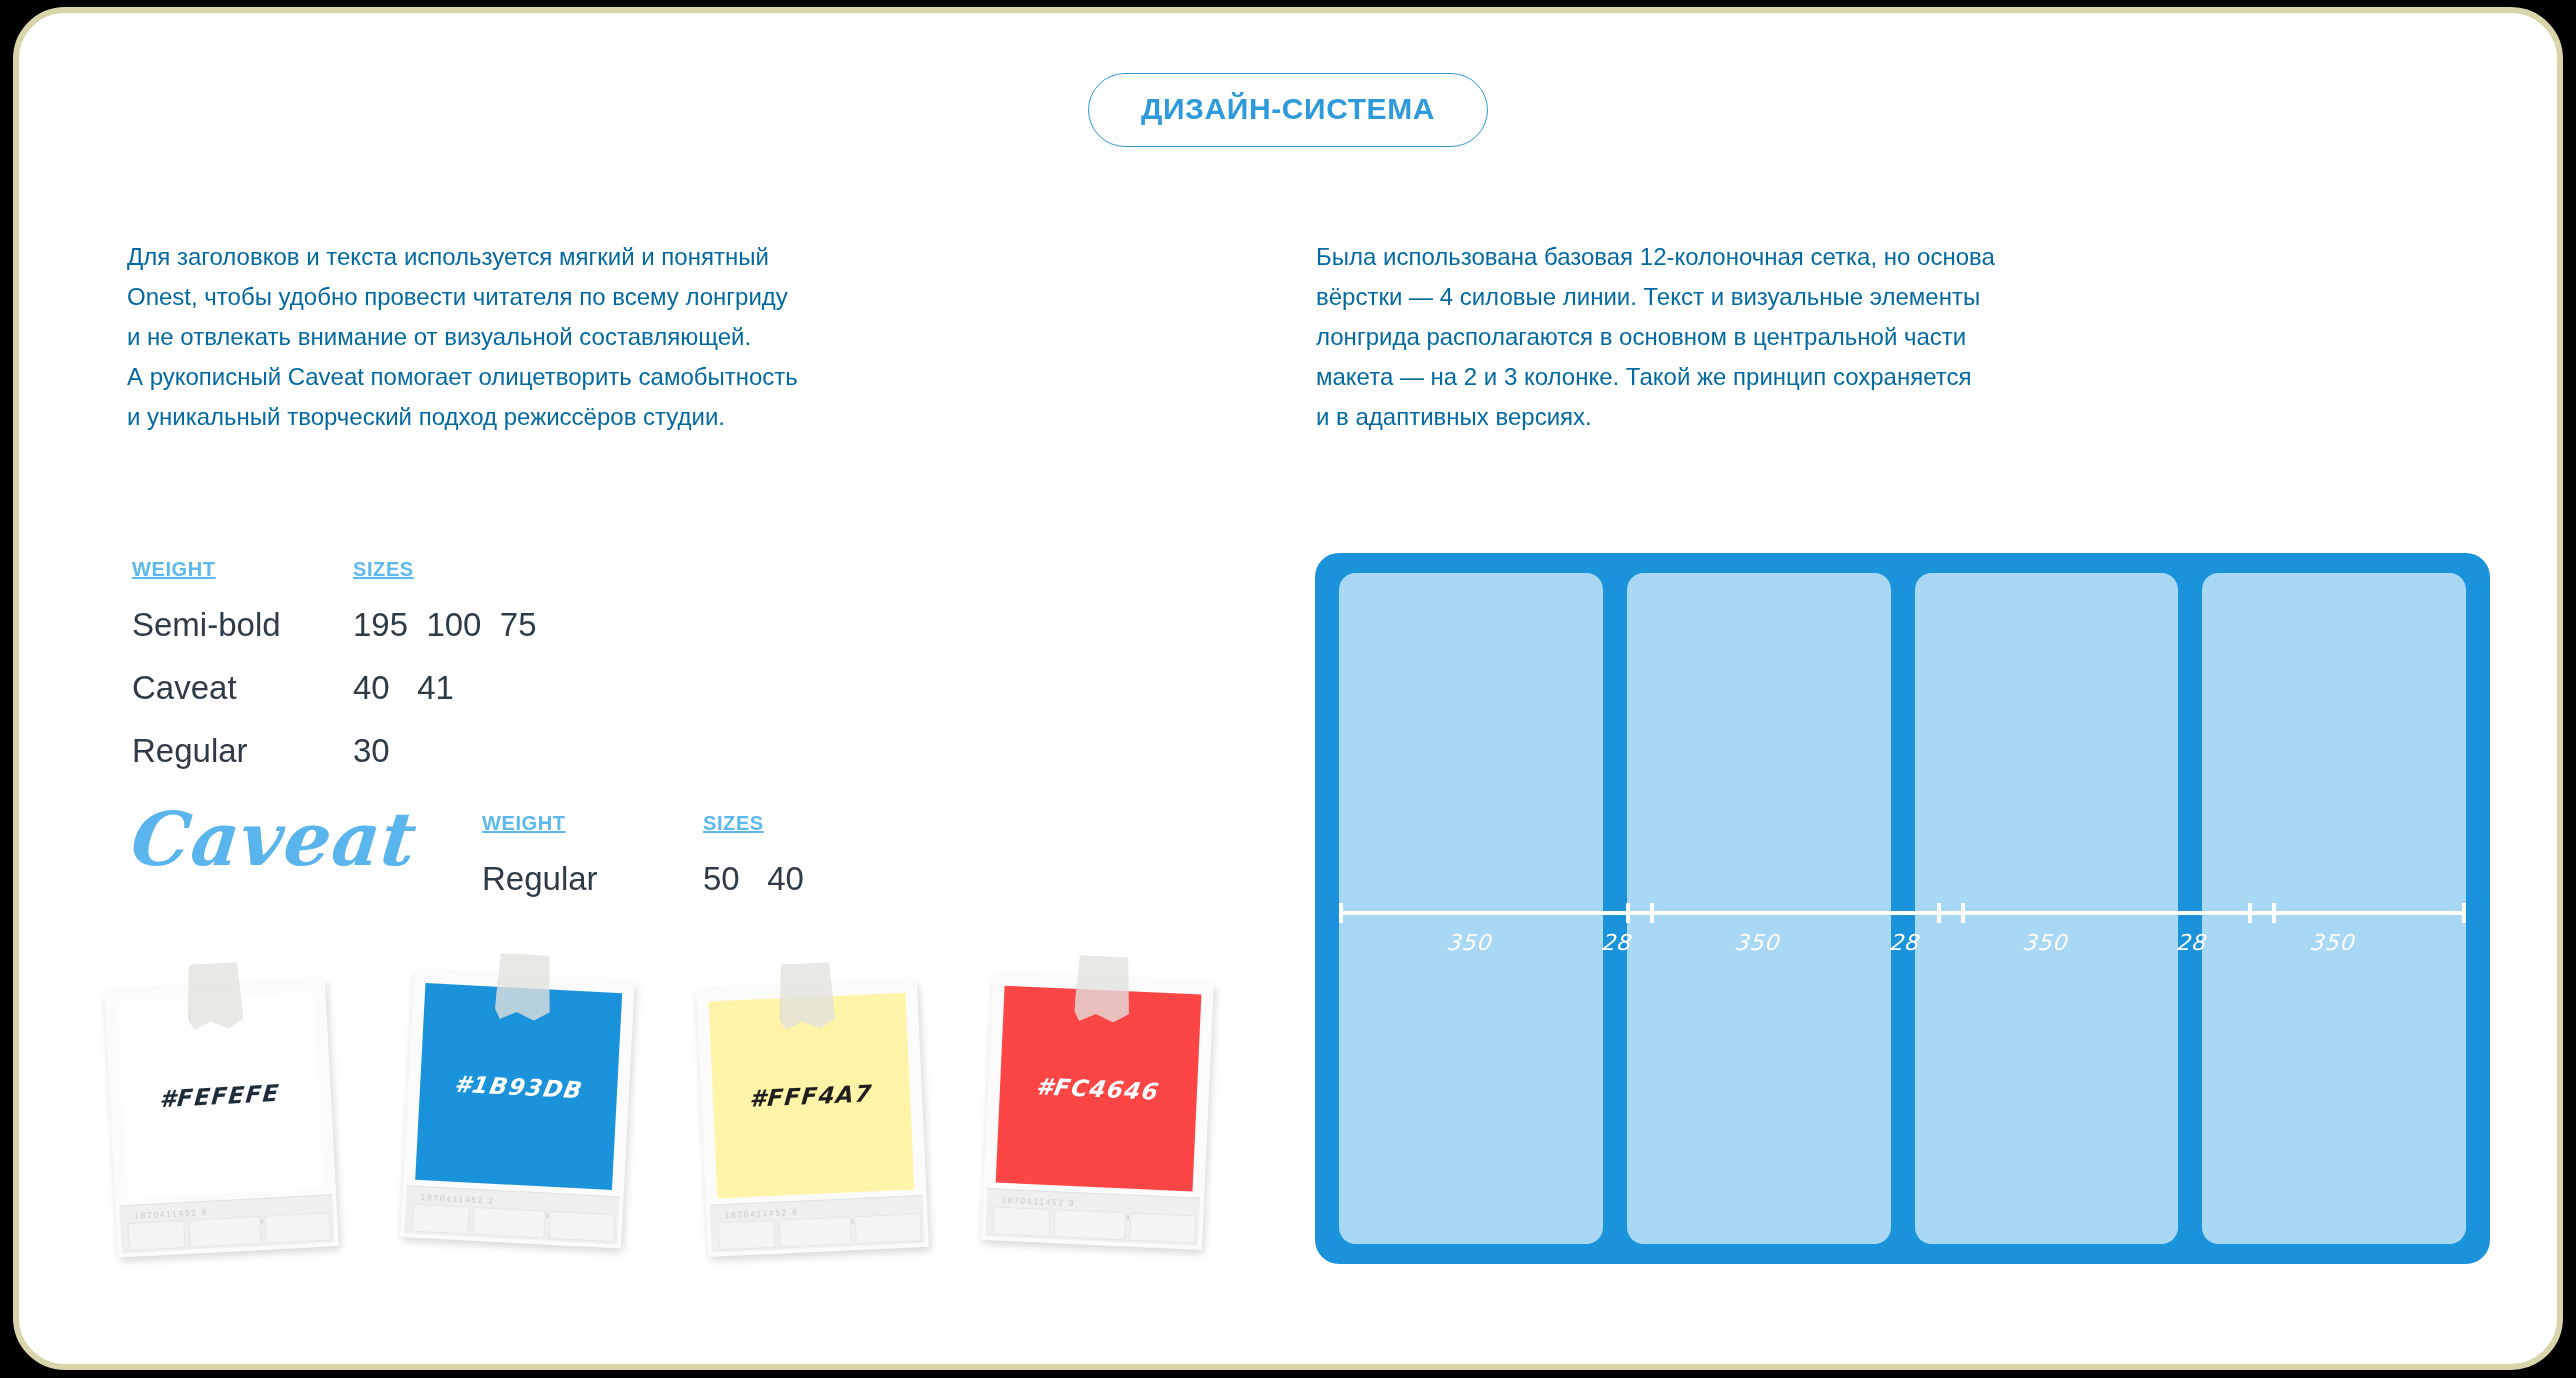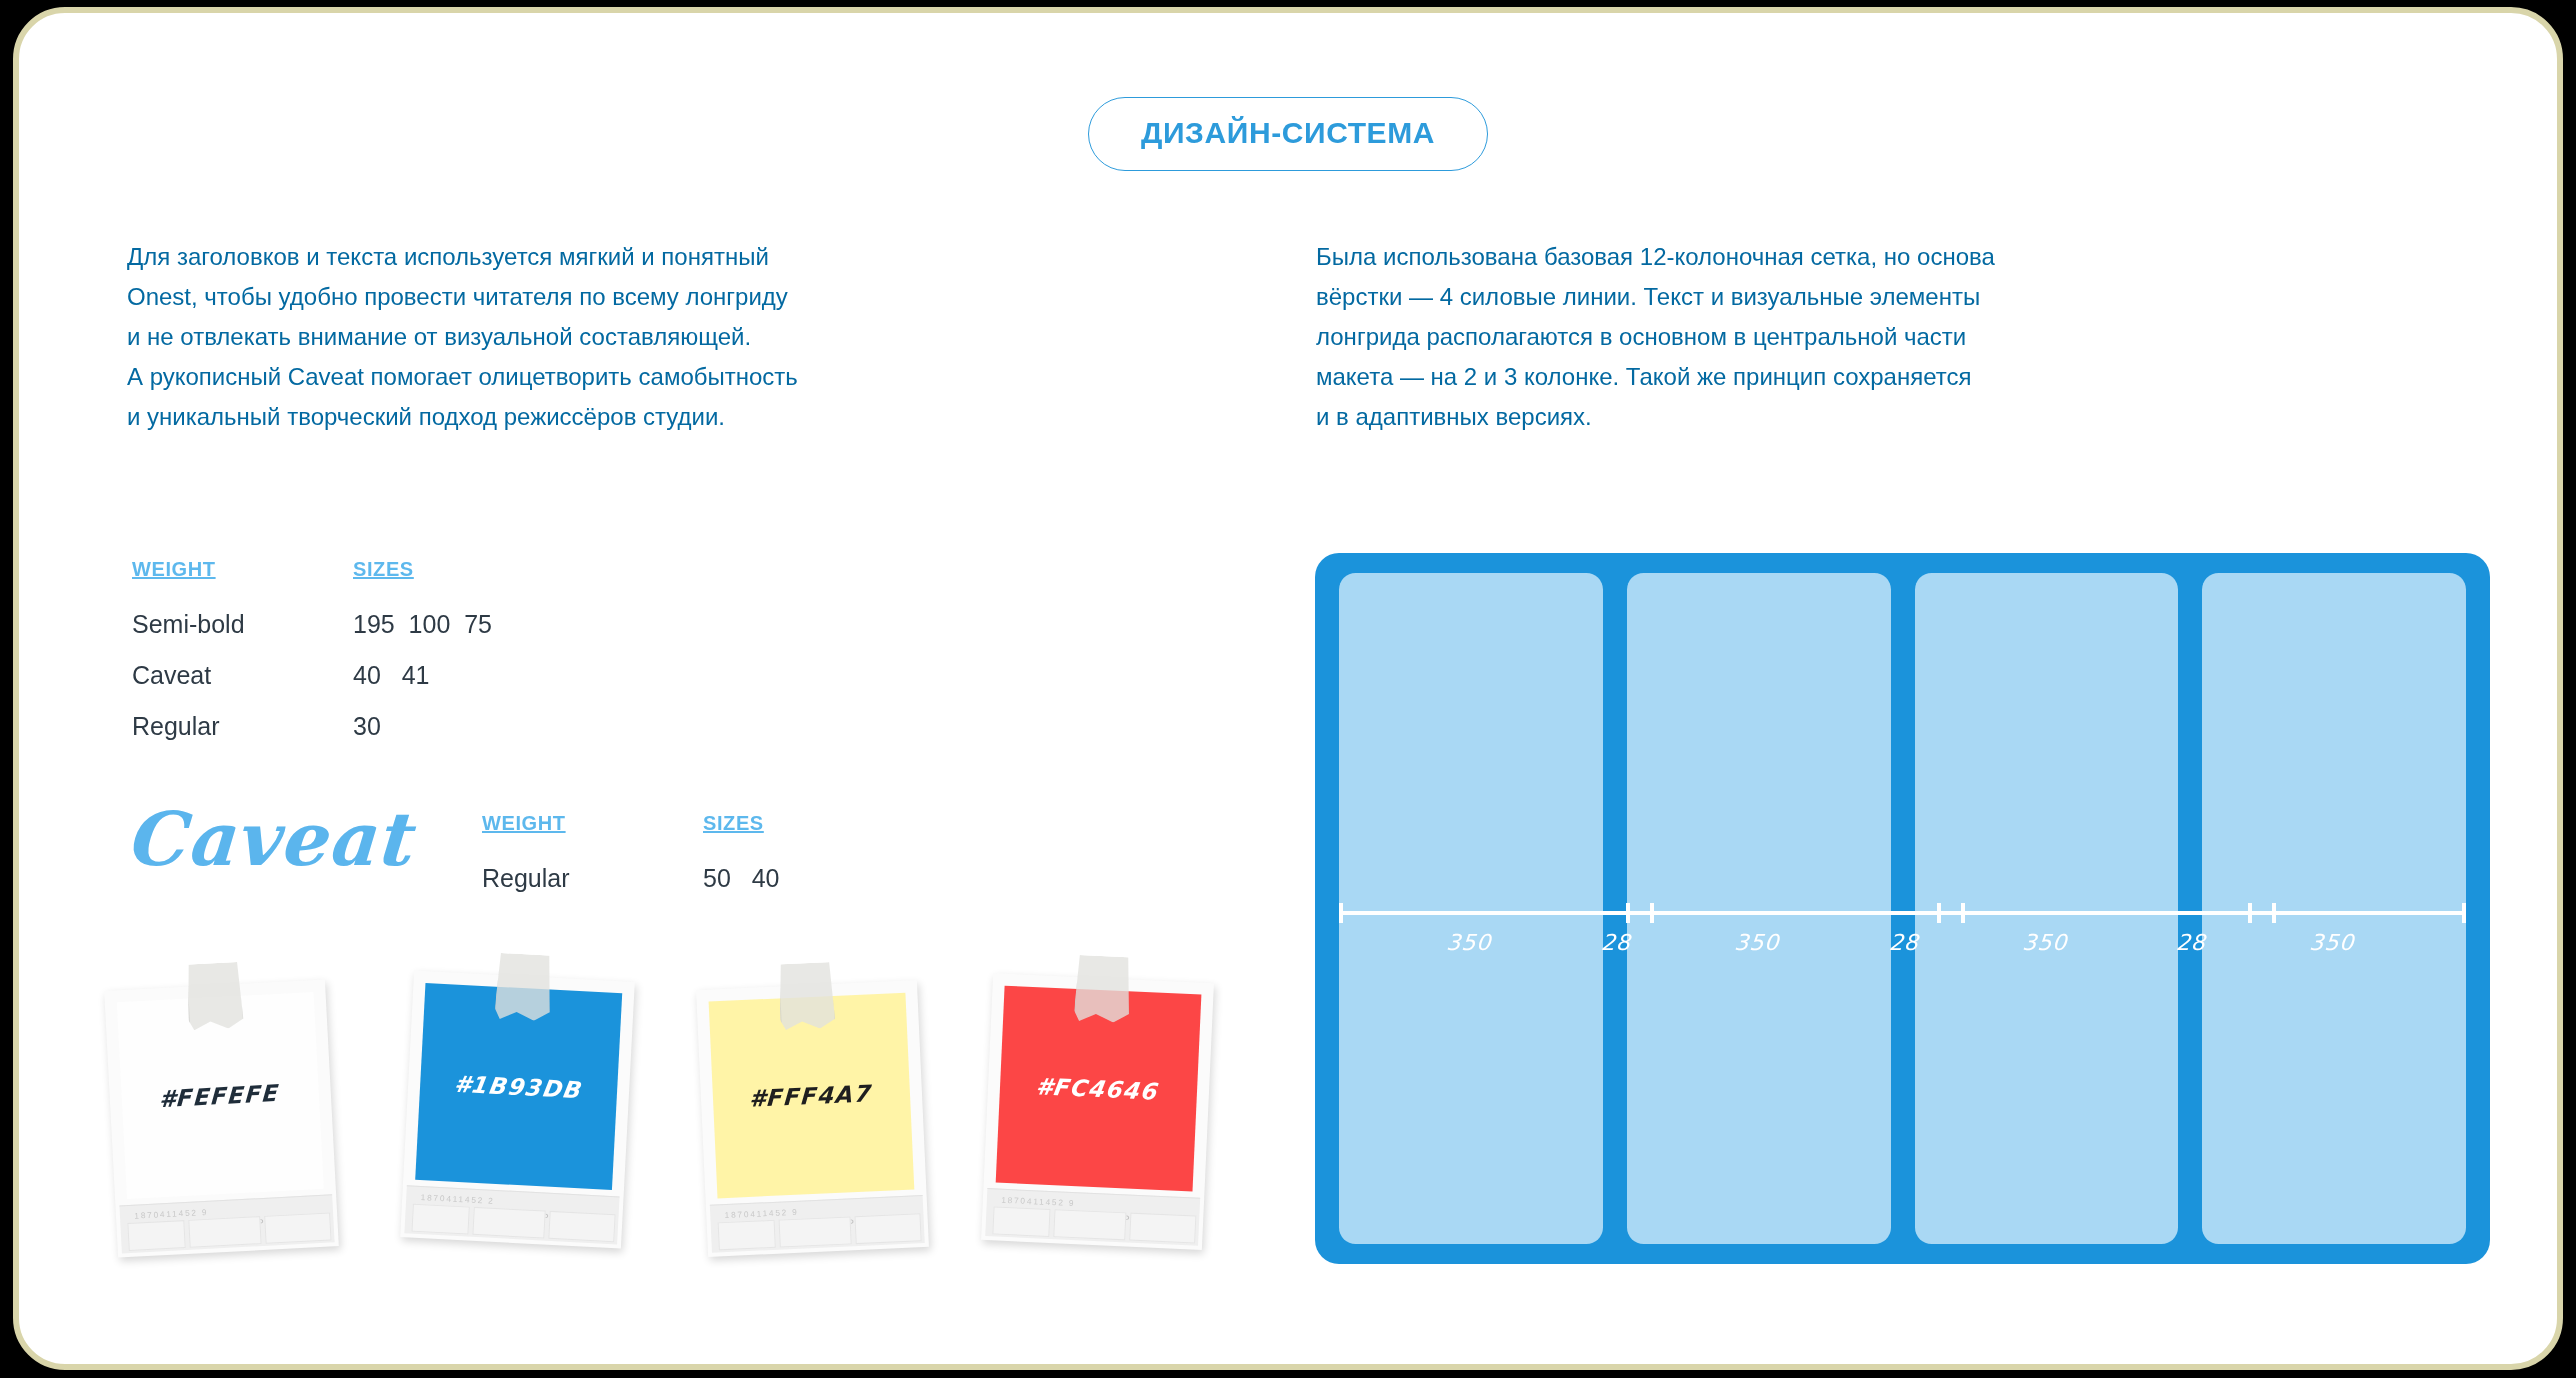--- a/index.html
+++ b/index.html
@@ -21,21 +21,21 @@
     background: #FFFFFF;
     border: 6.4px solid #D9D5AA;
     border-radius: 52px;
     overflow: hidden;
   }
 
   
   .badge-wrap {
     position: absolute;
     left: 0; right: 0;
-    top: 84px;
+    top: 60px;
     display: flex;
     justify-content: center;
   }
   .badge {
     border: 1.8px solid #2D9BDB;
     border-radius: 919px;
     padding: 20px 52px 22px;
     color: #2D9BDB;
     font-size: 30px;
     font-weight: bold;
@@ -102,23 +102,24 @@
     color: #5DB8ED;
     font-size: 20px;
     font-weight: bold;
     letter-spacing: 0.6px;
     margin-bottom: 20px;
     line-height: 1;
     text-decoration: underline;
   }
   .col-row {
     color: #2E3A45;
-    font-size: 25px;
+    font-size: 33px;
     line-height: 51px;
     white-space: pre;
+    margin-top: 12px;
   }
 
   
   .swatches {
     position: absolute;
     left: 92px;
     top: 952px;
     width: 1214px;
     height: 322px;
   }

